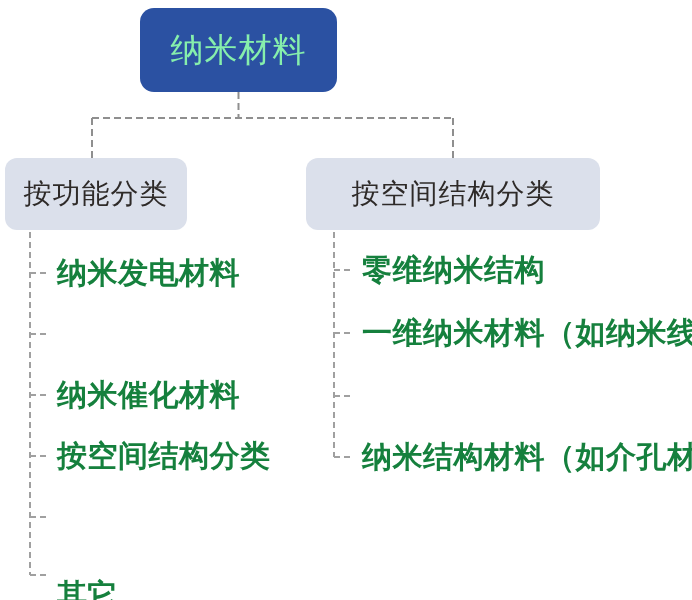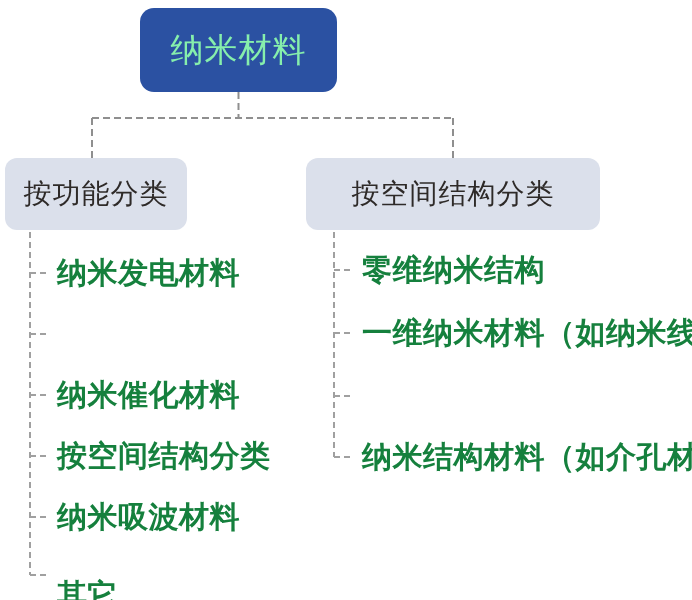--- a/index.html
+++ b/index.html
@@ -90,20 +90,19 @@
     <span>按功能分类</span>
   </div>
 
   <div class="node branch-node branch-right">
     <span>按空间结构分类</span>
   </div>
 
   <div class="leaf leaf-left l1">纳米发电材料</div>
   <div class="leaf leaf-left l3">纳米催化材料</div>
   <div class="leaf leaf-left l4">按空间结构分类</div>
-  <div class="leaf leaf-left l5">纳米吸波材料</div>
   <div class="leaf leaf-left l6">其它</div>
 
   <div class="leaf leaf-right r1">零维纳米结构</div>
   <div class="leaf leaf-right r2">一维纳米材料（如纳米线、管等）</div>
   <div class="leaf leaf-right r4">纳米结构材料（如介孔材料等）</div>
 
 </div>
 
 </body></html>

